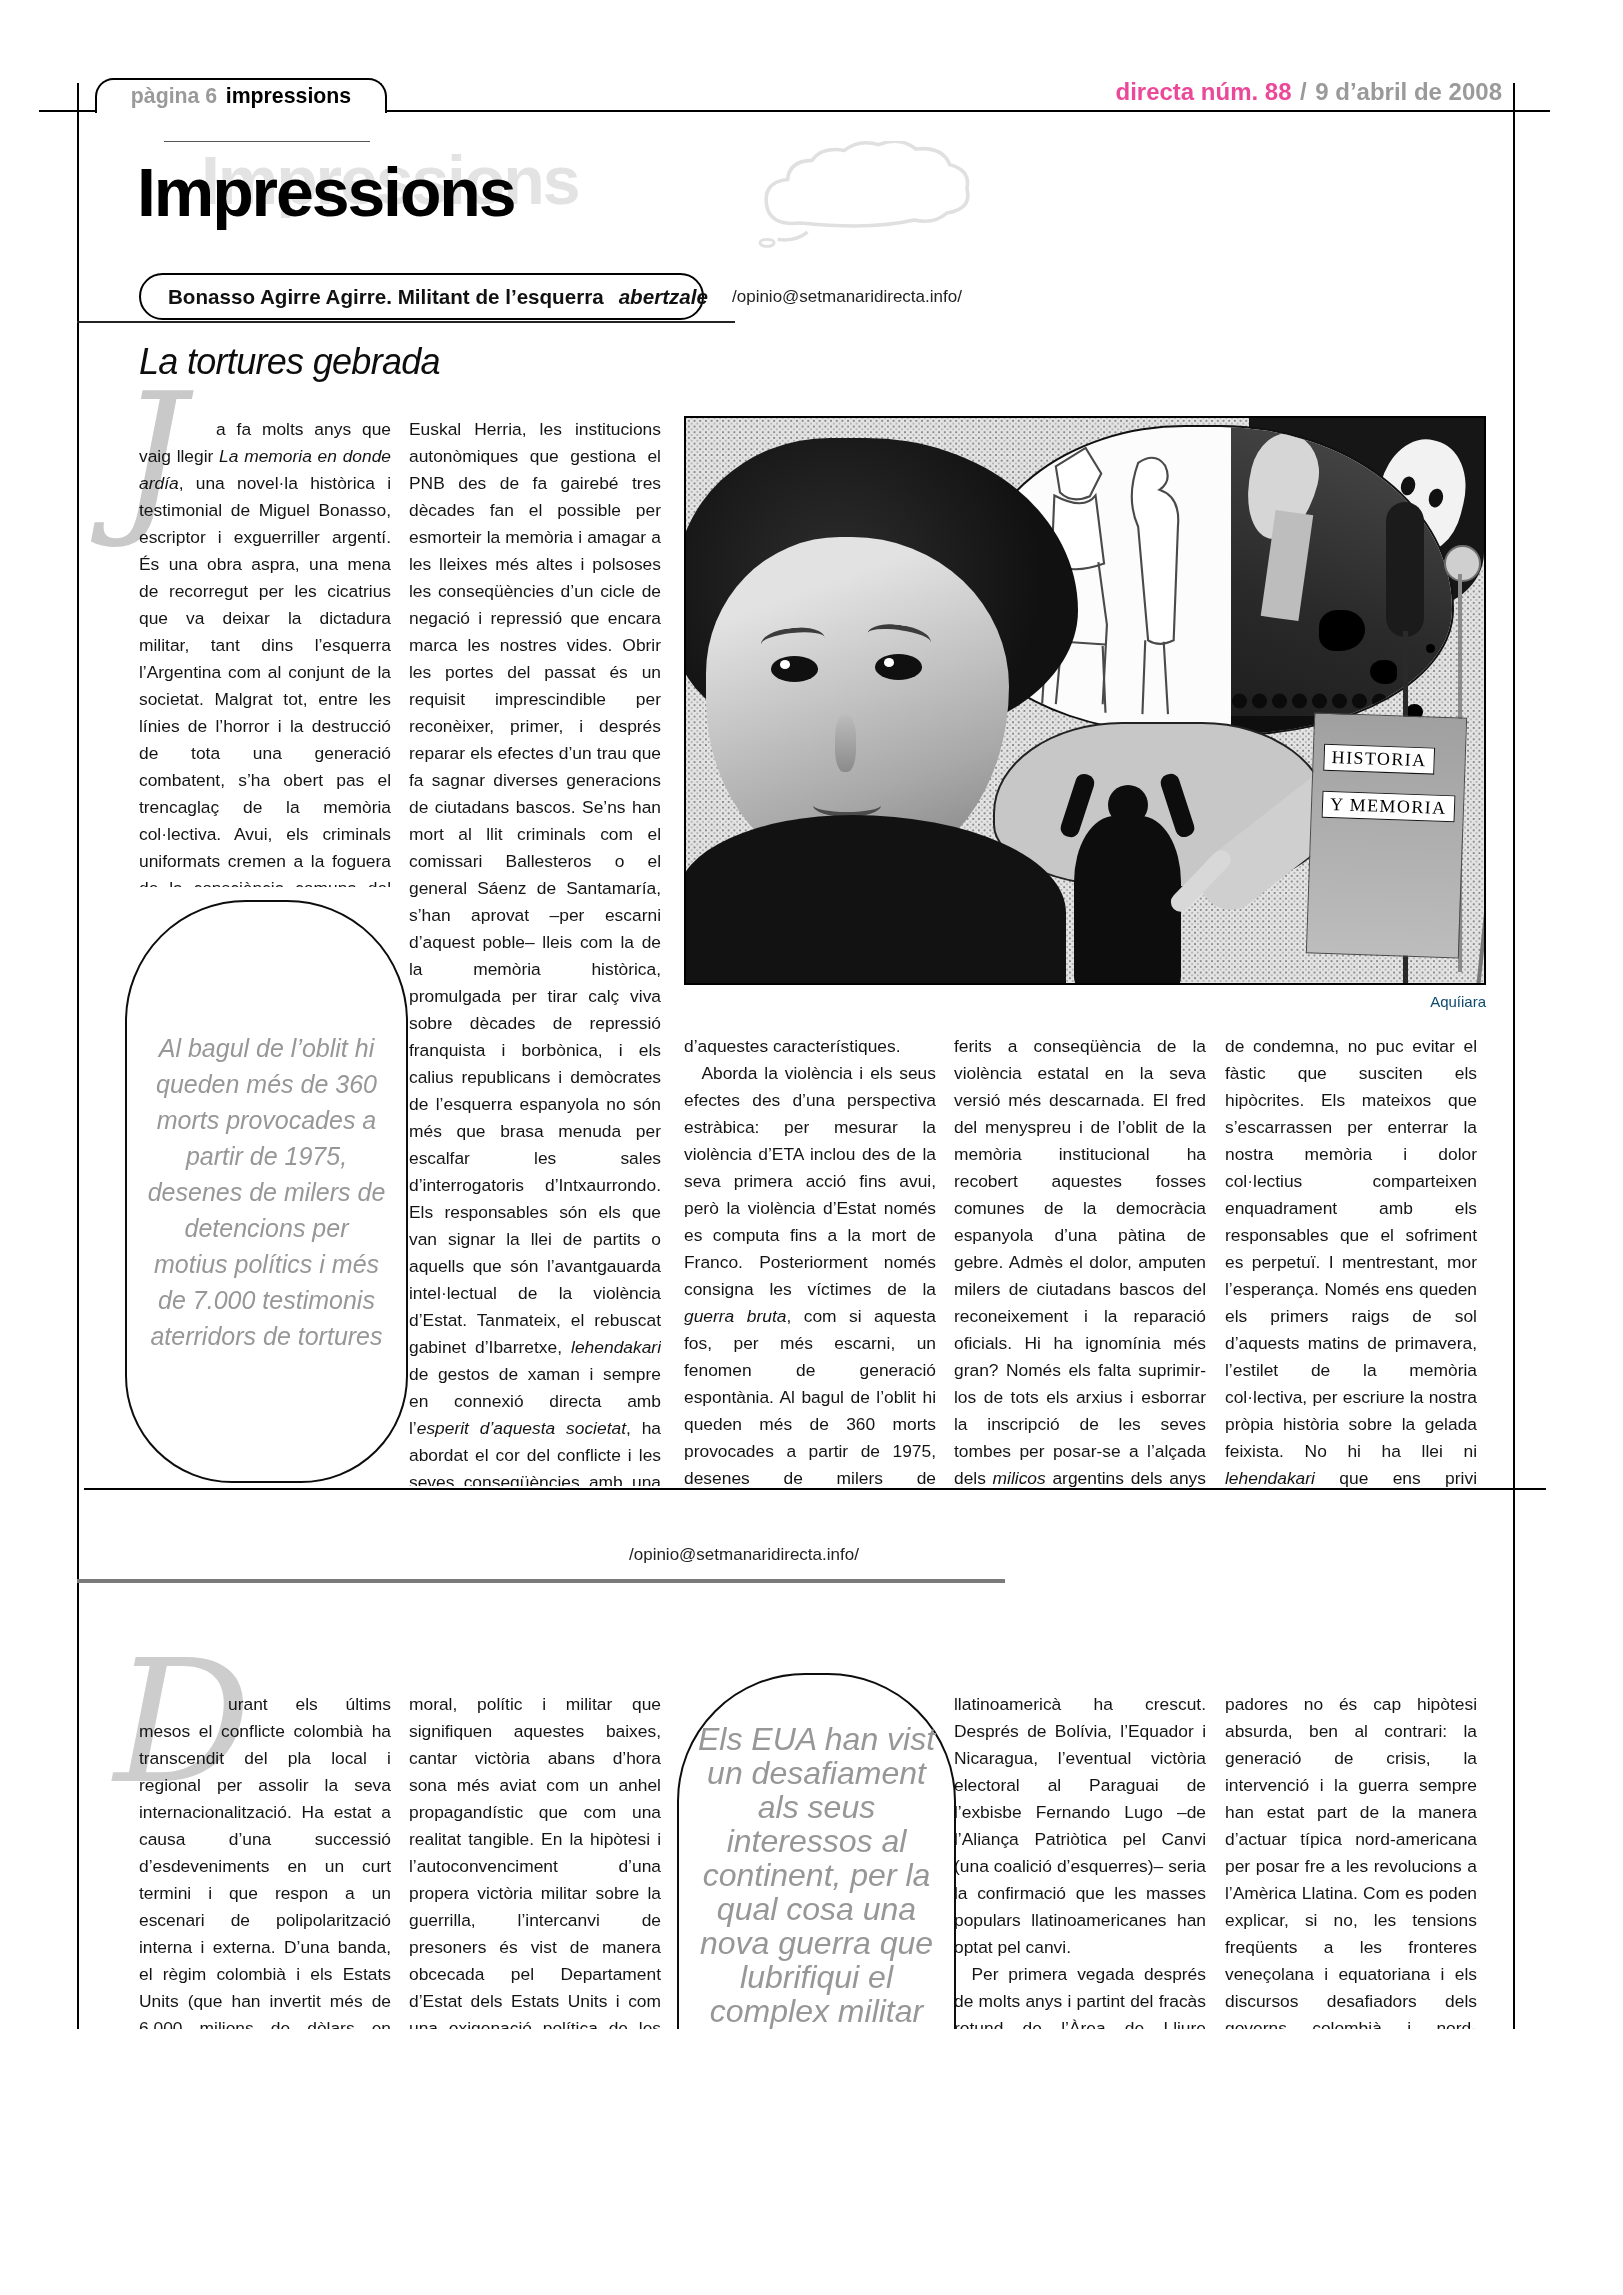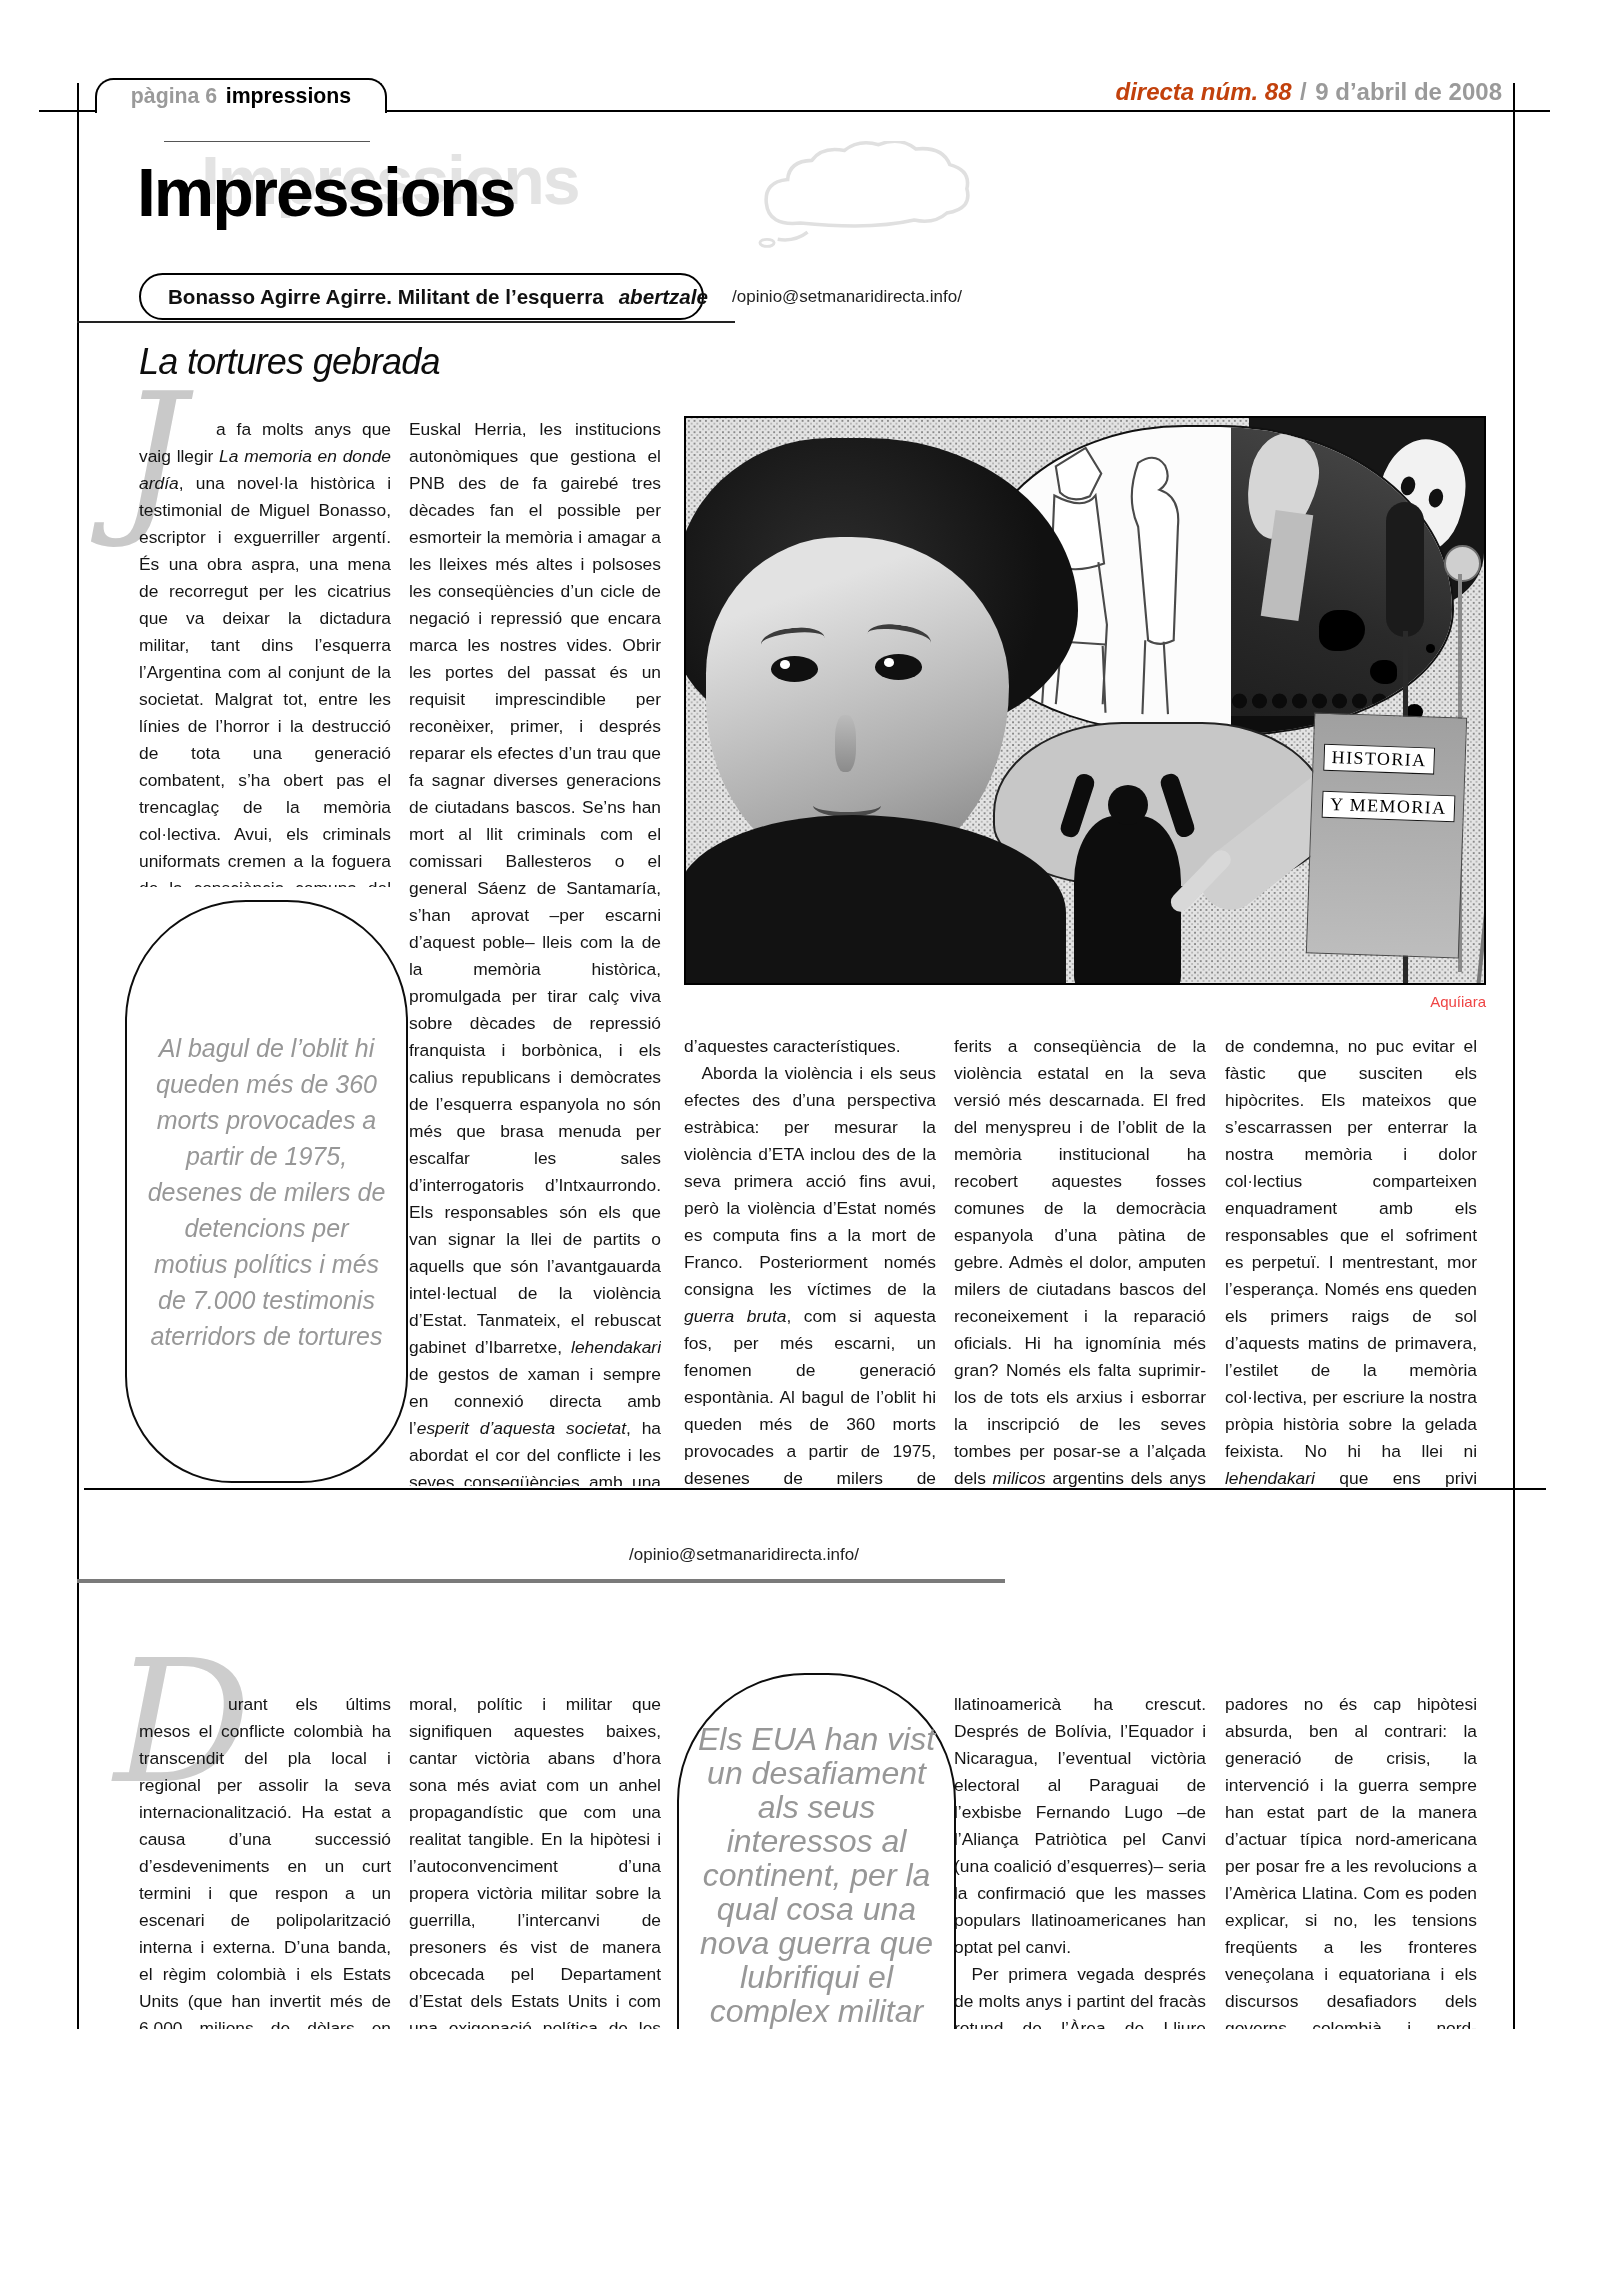--- a/index.html
+++ b/index.html
@@ -7,21 +7,21 @@
         font-family:"Liberation Sans",sans-serif;color:#111;}
   .rule{position:absolute;background:#000;}
   
   .tab{position:absolute;left:95px;top:78px;width:288px;height:33px;background:#fff;
        border:2.1px solid #000;border-bottom:none;border-radius:18.5px 18.5px 0 0;
        display:flex;align-items:center;justify-content:center;gap:8.5px;
        font-size:21.3px;font-weight:bold;}
   .tab-page{color:#9a9a9a;}
   .tab-section{color:#000;}
   .masthead{position:absolute;right:121px;top:78px;font-size:24px;display:flex;gap:8.5px;align-items:baseline;}
-  .mh-title{font-weight:bold;font-style:italic;color:#c2410c;}
+  .mh-title{font-weight:bold;color:#ec4899;}
   .mh-sep{color:#9a9a9a;font-weight:bold;}
   .mh-date{color:#9a9a9a;font-weight:bold;}
   .short-rule{position:absolute;left:164px;top:141px;width:206px;height:1.4px;background:#555;}
   .sec-echo{position:absolute;left:201px;top:146px;font-size:68px;font-weight:700;letter-spacing:-2.1px;
             color:#e3e3e3;line-height:1;z-index:0;}
   .sec-title{position:absolute;left:137px;top:158px;font-size:68px;font-weight:700;letter-spacing:-2.1px;
              color:#000;line-height:1;z-index:1;}
   .cloud{position:absolute;left:740px;top:141px;width:256px;height:107px;z-index:0;}
   
   .byline{position:absolute;height:47px;background:#fff;border:2.8px solid #000;border-radius:25.6px;
@@ -93,21 +93,21 @@
   .sign-strip{position:absolute;left:10px;background:#fff;border:1.4px solid #111;color:#000;
               font-family:"Liberation Serif",serif;font-size:18px;letter-spacing:1.4px;
               padding:2.1px 7.1px;white-space:nowrap;}
   .mt-mic{position:absolute;left:700px;top:84px;width:38px;height:135px;background:#1b1b1b;border-radius:19px;}
   .mt-mic-stand{position:absolute;left:717px;top:213px;width:5px;height:356px;background:#2a2a2a;}
   .mt-mic2-head{position:absolute;left:758px;top:127px;width:33px;height:33px;background:#cfcfcf;
                 border:2.1px solid #6f6f6f;border-radius:50%;}
   .mt-mic2-stand{position:absolute;left:772px;top:156px;width:4.3px;height:398px;background:#8a8a8a;}
   .mt-stand3{position:absolute;left:804px;top:306px;width:4.3px;height:263px;background:#777;transform:rotate(6deg);}
   .caption{position:absolute;left:684px;top:993px;width:802px;text-align:right;
-           font-size:15px;color:#ef4444;}
+           font-size:15px;color:#0c4a6e;}
 </style>
 </head>
 <body>
 
 <div class="page">
 
   <div class="rule" style="left:39px;top:110px;width:1511px;height:2.1px;"></div>
   <div class="rule" style="left:77px;top:83px;width:2.1px;height:2131px;"></div>
   <div class="rule" style="left:1513px;top:83px;width:2.1px;height:2131px;"></div>
   <div class="rule" style="left:84px;top:1488px;width:1462px;height:2.1px;"></div>

